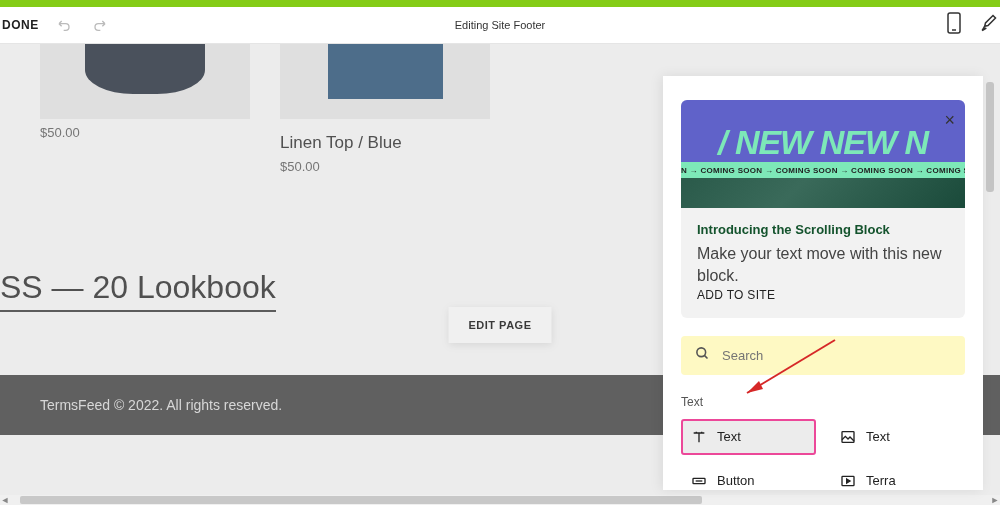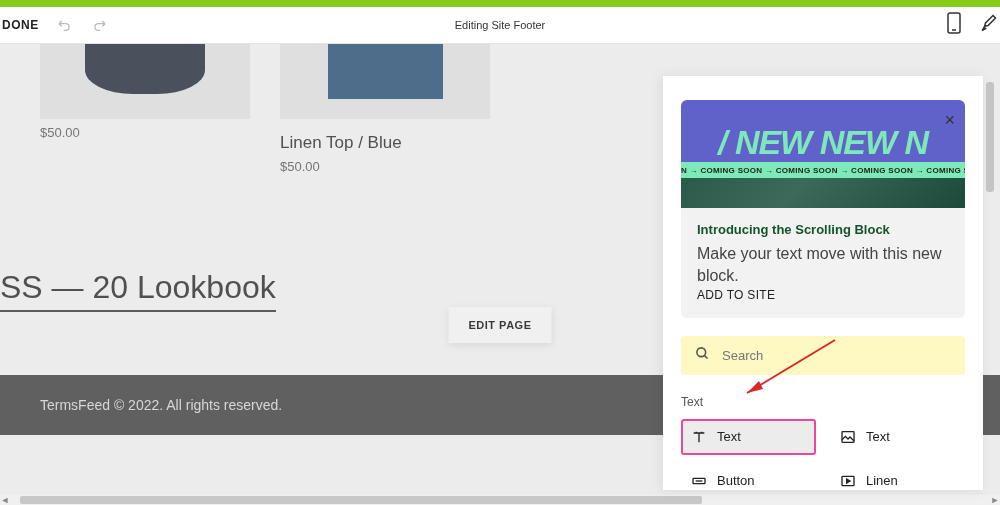--- a/index.html
+++ b/index.html
@@ -183,21 +183,21 @@
         </span>
       <span>Button</span>
     </div>
     <div class="block-item">
       <span class="block-icon">
           <svg width="16" height="16" viewBox="0 0 24 24" fill="none" stroke="currentColor" stroke-width="2">
             <rect x="3" y="5" width="18" height="14" rx="1"></rect>
             <path d="M10 9l5 3-5 3V9z" fill="currentColor"></path>
           </svg>
         </span>
-      <span>Linen</span>
+      <span>Terra</span>
     </div>
     <div class="block-item">
       
       
     </div>
     <div class="block-item">
       
       
     </div>
   </div>

